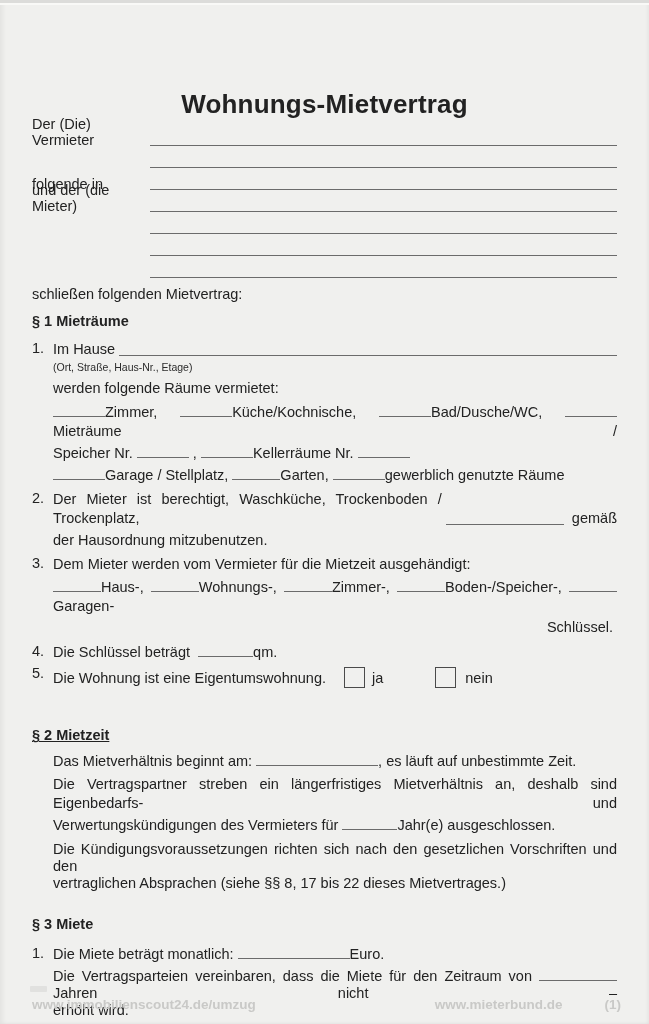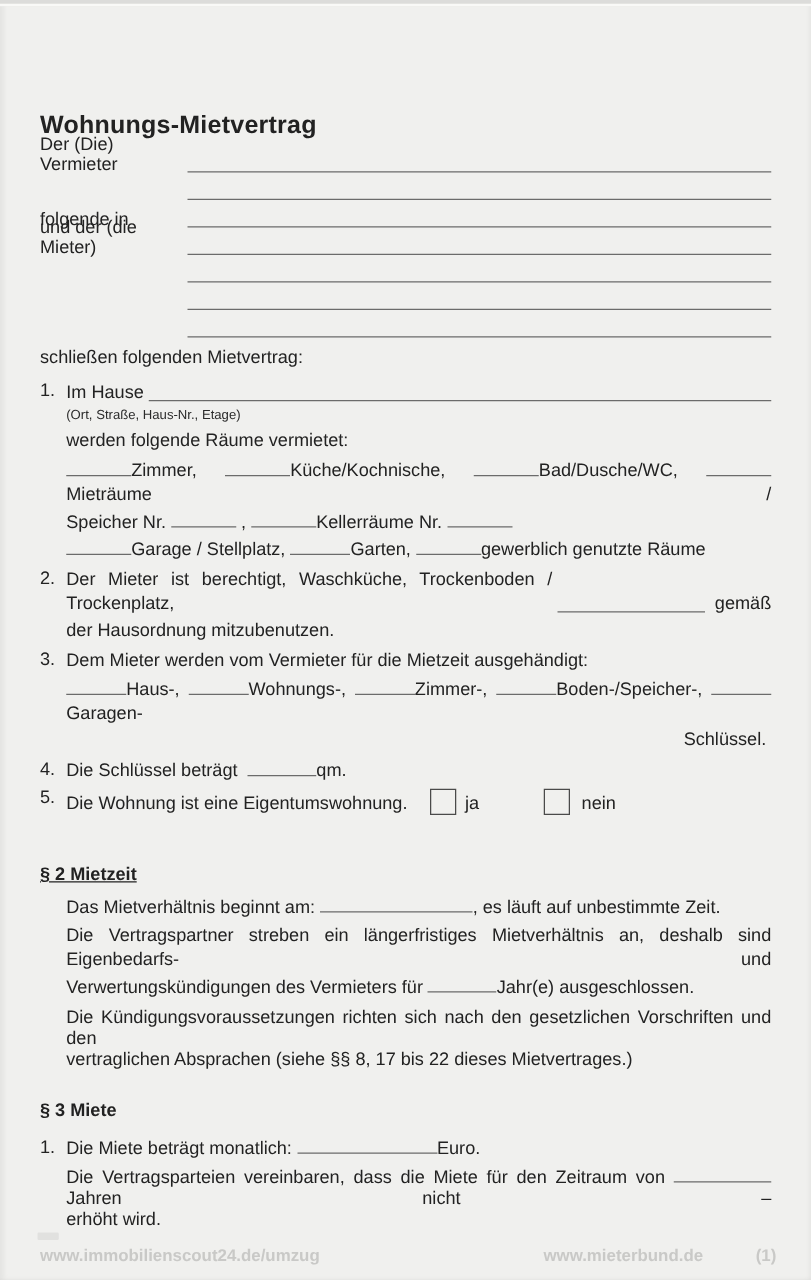--- a/index.html
+++ b/index.html
@@ -9,21 +9,21 @@
     background:#f0f0ee;
     color:#222;
     font-size:14.5px;
     position:relative;
     overflow:hidden;
     box-shadow: inset 3px 0 4px rgba(0,0,0,0.05), inset -2px 0 3px rgba(0,0,0,0.04);
   }
   .topedge { height:5px; background:#dcdcda; border-bottom:2px solid #f9f9f7; }
   .page { padding:0 32px; }
 
-  .title { margin-top:84px; text-align:left; font-size:20px; font-weight:bold; letter-spacing:0.2px; }
+  .title { margin-top:84px; text-align:center; font-size:26px; font-weight:bold; letter-spacing:0.2px; }
 
   .intro { margin-top:8px; }
   .fieldrow { display:flex; align-items:flex-end; height:22px; }
   .flabel { width:118px; flex:none; padding-bottom:2px; }
   .fline { flex:1; border-bottom:1px solid #6b6b6b; height:1px; margin-bottom:4px; }
 
   .closing { margin-top:2px; height:17px; }
 
   .sechead { font-weight:bold; margin-top:10px; height:17px; }
   .sechead2 { font-weight:bold; margin-top:36px; height:17px;text-decoration:underline; }
@@ -95,20 +95,21 @@
       <span class="fline"></span>
     </div>
     <div class="fieldrow">
       <span class="flabel"></span>
       <span class="fline"></span>
     </div>
   </div>
 
   <div class="closing mt4">schließen folgenden Mietvertrag:</div>
 
+  <div class="sechead">§ 1 Mieträume</div>
 
   <div class="item mt10">
     <span class="num">1.</span>
     <div class="ibody">
       <div class="flexline row">
         <span>Im Hause</span>&nbsp;
         <span class="fline"></span>
       </div>
       <div class="hint">(Ort, Straße, Haus-Nr., Etage)</div>
       <div class="row mt4">werden folgende Räume vermietet:</div>

